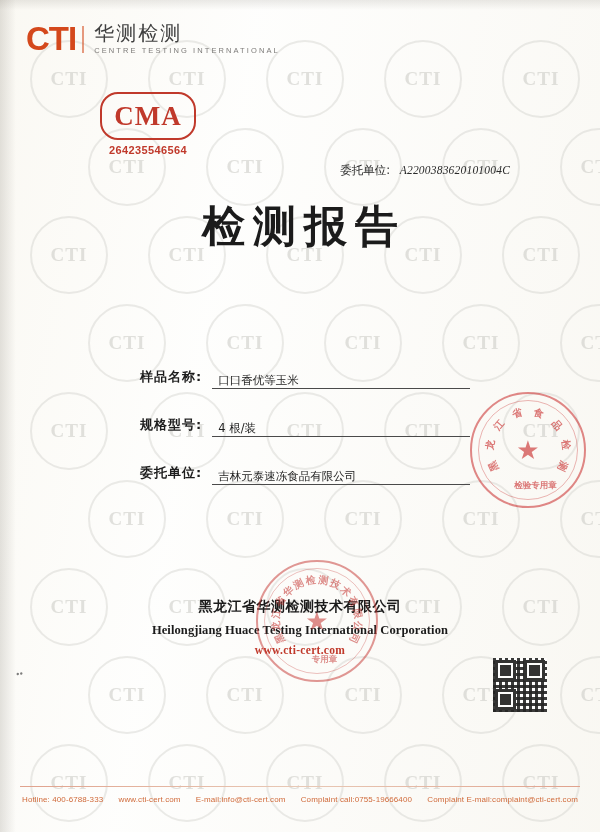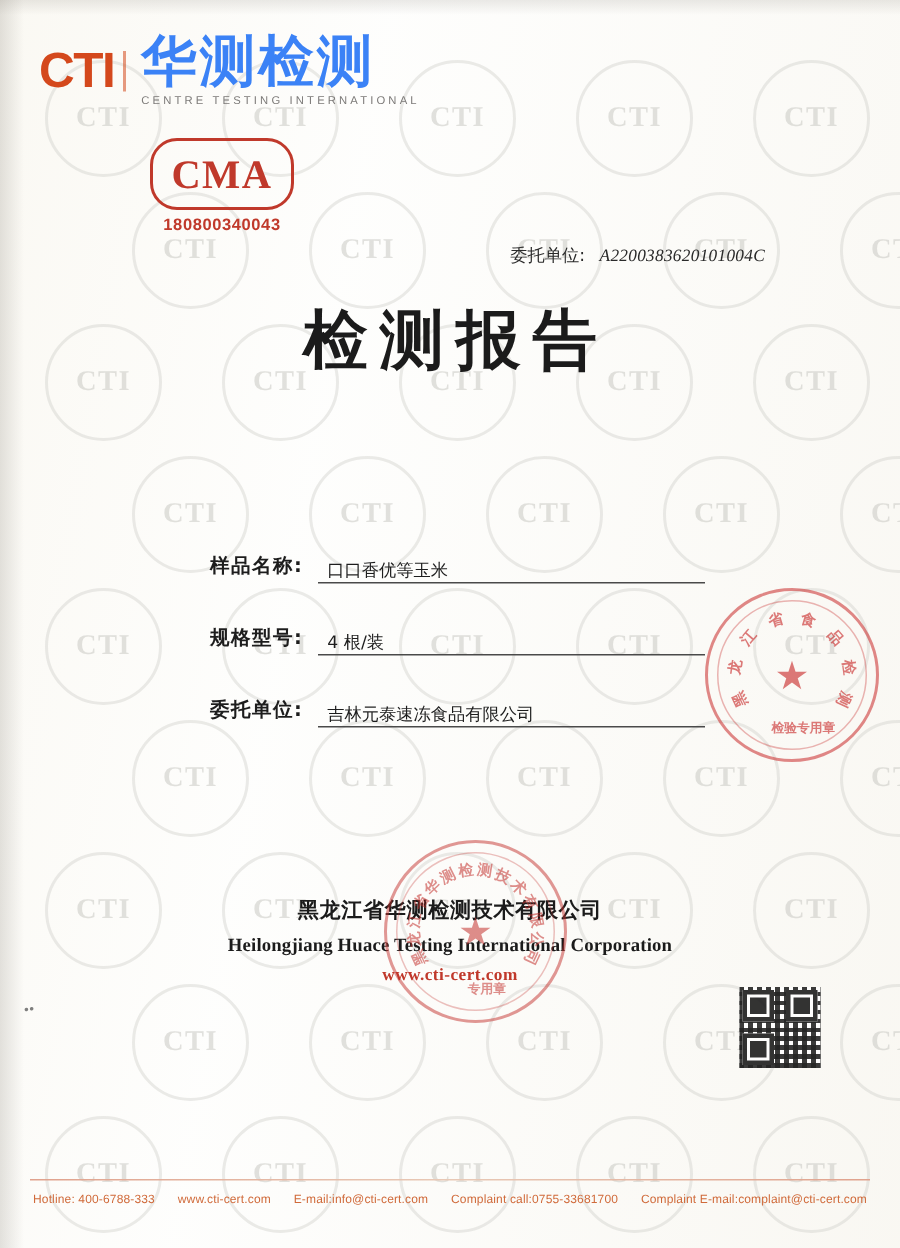--- a/index.html
+++ b/index.html
@@ -93,23 +93,23 @@
     background: #d4481c;
     opacity: 0.55;
   }
   .cti-cn-block {
     display: flex;
     flex-direction: column;
     line-height: 1;
   }
   .cti-cn {
     font-family: "DejaVu Sans", sans-serif;
-    font-weight: bold;
-    font-size: 37px;
-    color: #3b82f6;
+    font-weight: normal;
+    font-size: 20px;
+    color: #404040;
     letter-spacing: 2px;
   }
   .cti-en {
     font-family: "Liberation Sans", sans-serif;
     font-size: 7.5px;
     color: #7c7a78;
     letter-spacing: 2.1px;
     margin-top: 4px;
     text-align: center;
   }
@@ -439,21 +439,21 @@
   <div class="cti-header">
     <div class="cti-mark">CTI</div>
     <div class="cti-cn-block">
       <div class="cti-cn">华测检测</div>
       <div class="cti-en">CENTRE TESTING INTERNATIONAL</div>
     </div>
   </div>
 
   <div class="cma-block">
     <div class="cma-logo">CMA</div>
-    <div class="cma-code">180800340043</div>
+    <div class="cma-code">264235546564</div>
   </div>
 
   <div class="report-no">
     <span class="label">委托单位:</span>
     <span class="value">A2200383620101004C</span>
   </div>
 
   <div class="doc-title">检测报告</div>
 
   <div class="fields">
@@ -525,17 +525,17 @@
 
   <div class="edge-shadow-left"></div>
   <div class="edge-shadow-top"></div>
 
   <div class="footer-band"></div>
   <div class="footer-rule"></div>
   <div class="footer">
     <span>Hotline: 400-6788-333</span>
     <span>www.cti-cert.com</span>
     <span>E-mail:info@cti-cert.com</span>
-    <span>Complaint call:0755-33681700</span>
+    <span>Complaint call:0755-19666400</span>
     <span>Complaint E-mail:complaint@cti-cert.com</span>
   </div>
 
 </div>
 
 </body></html>

